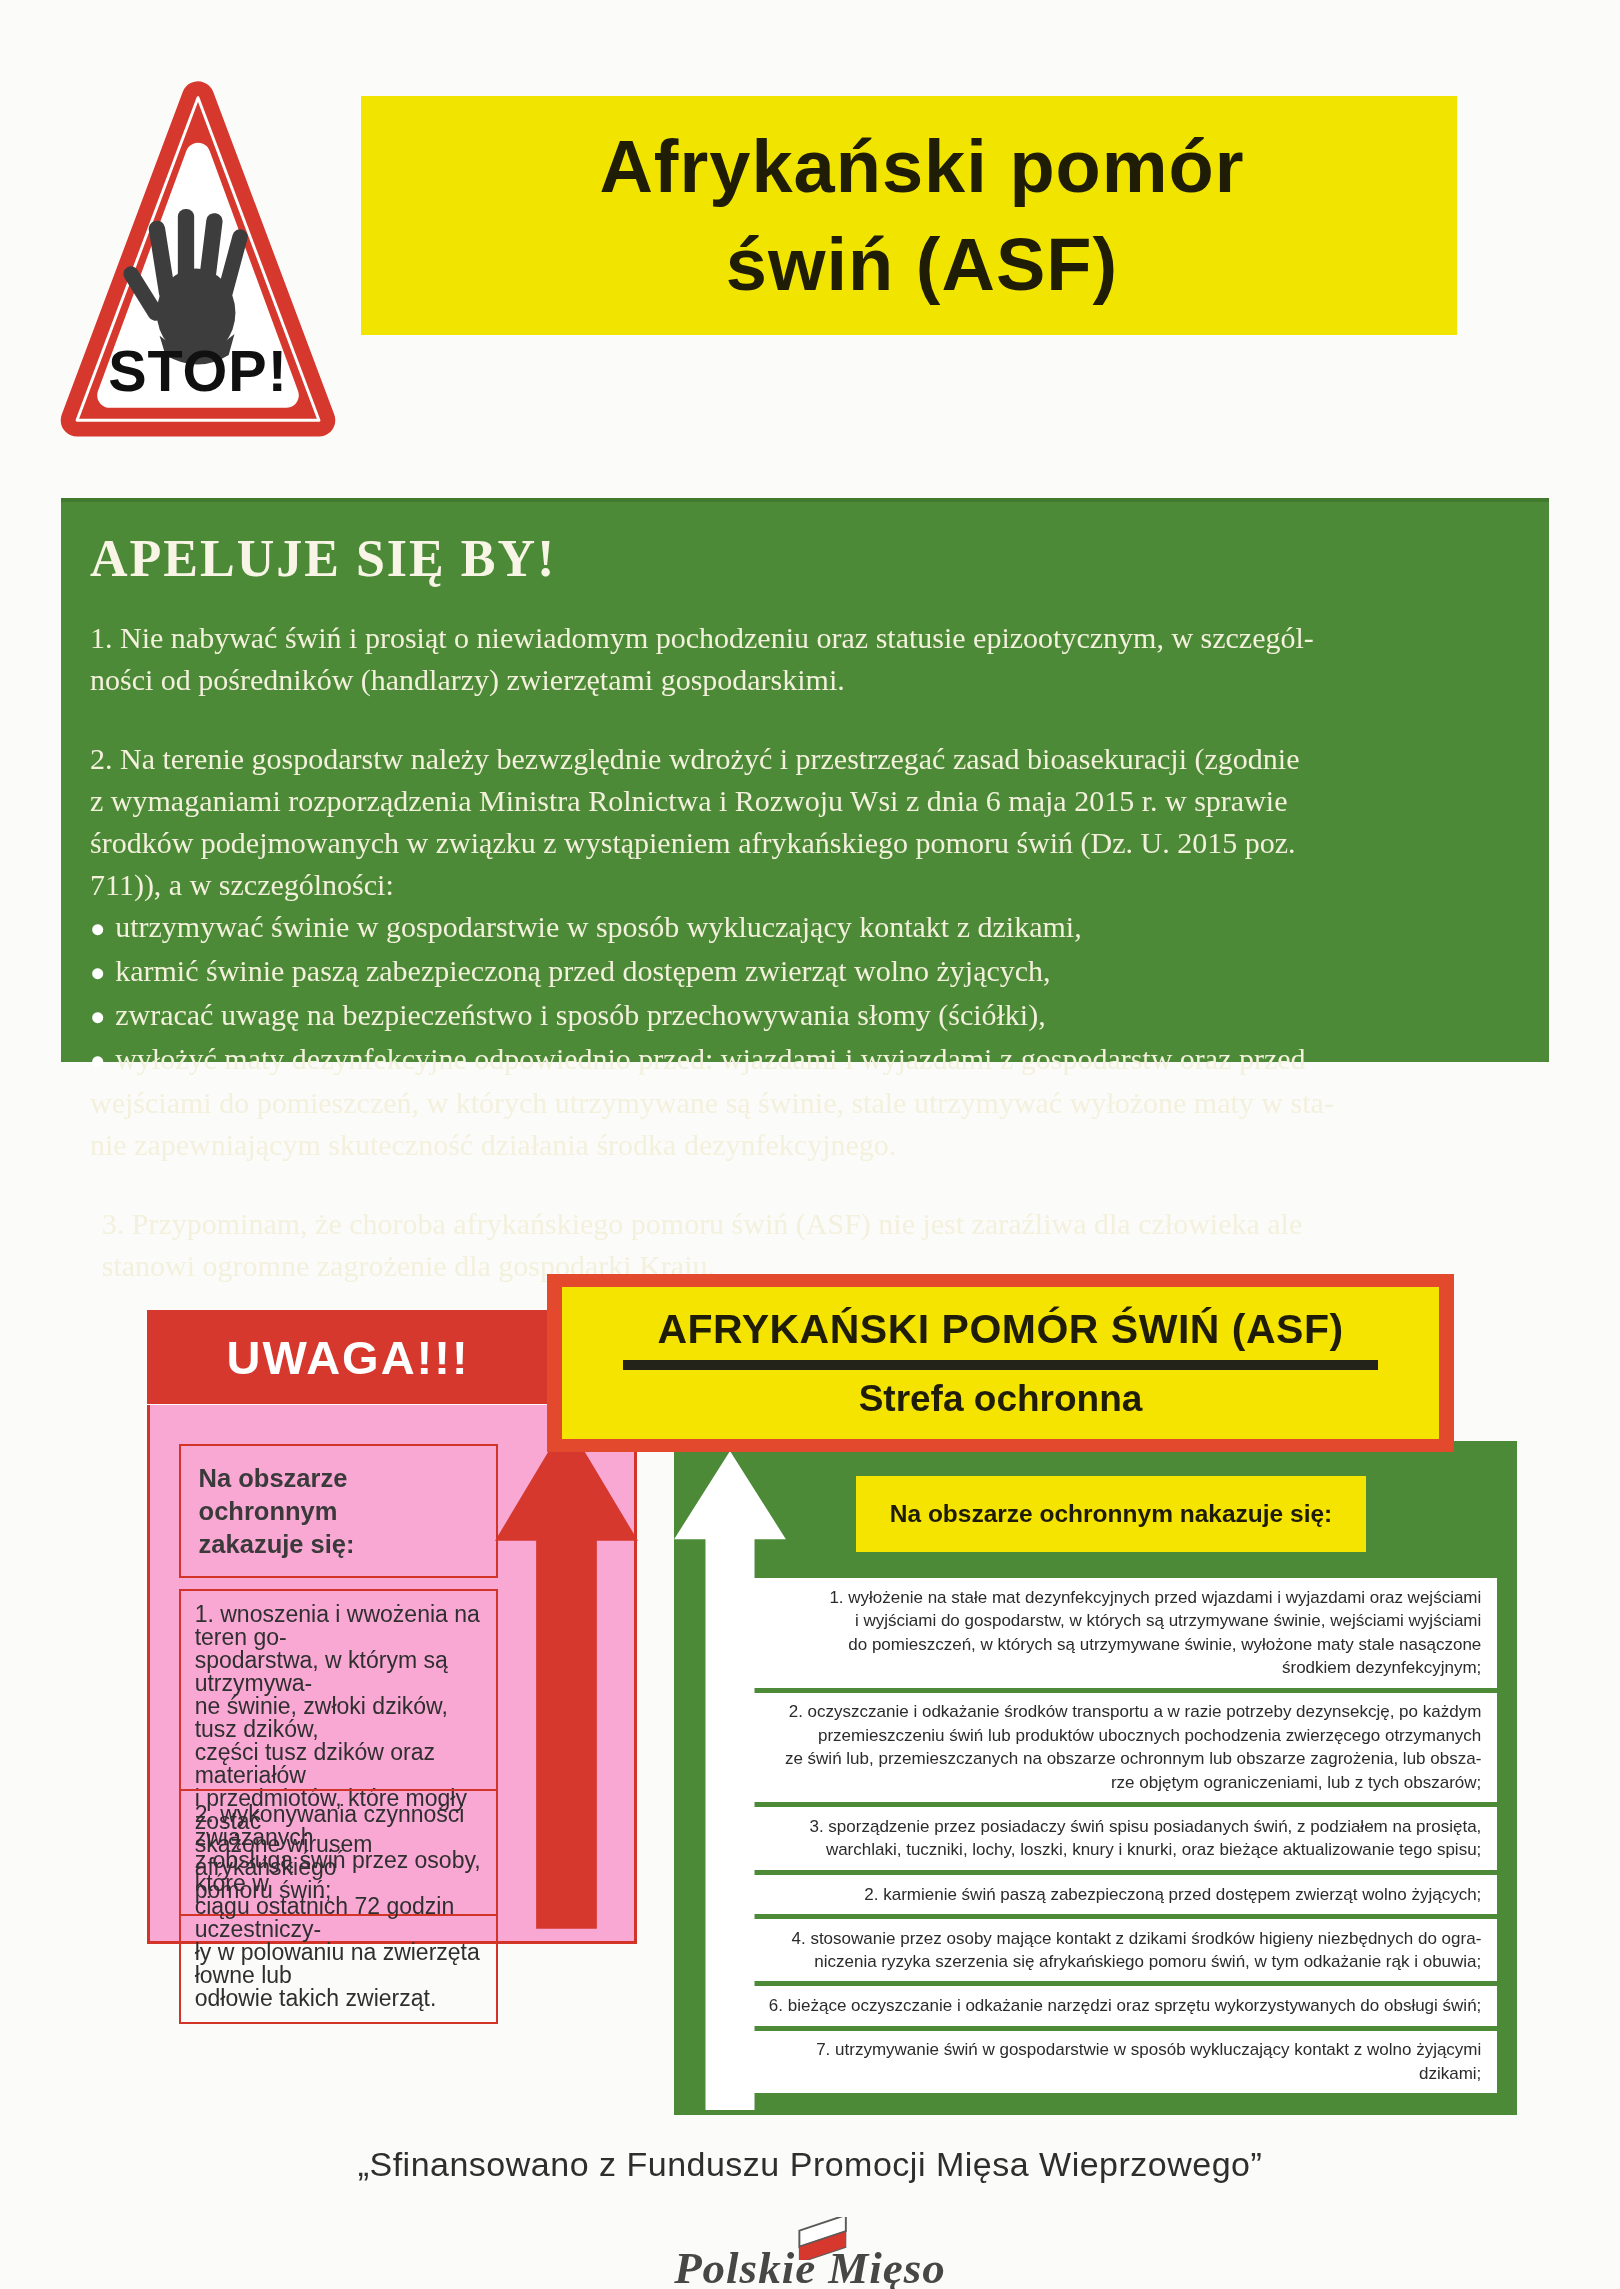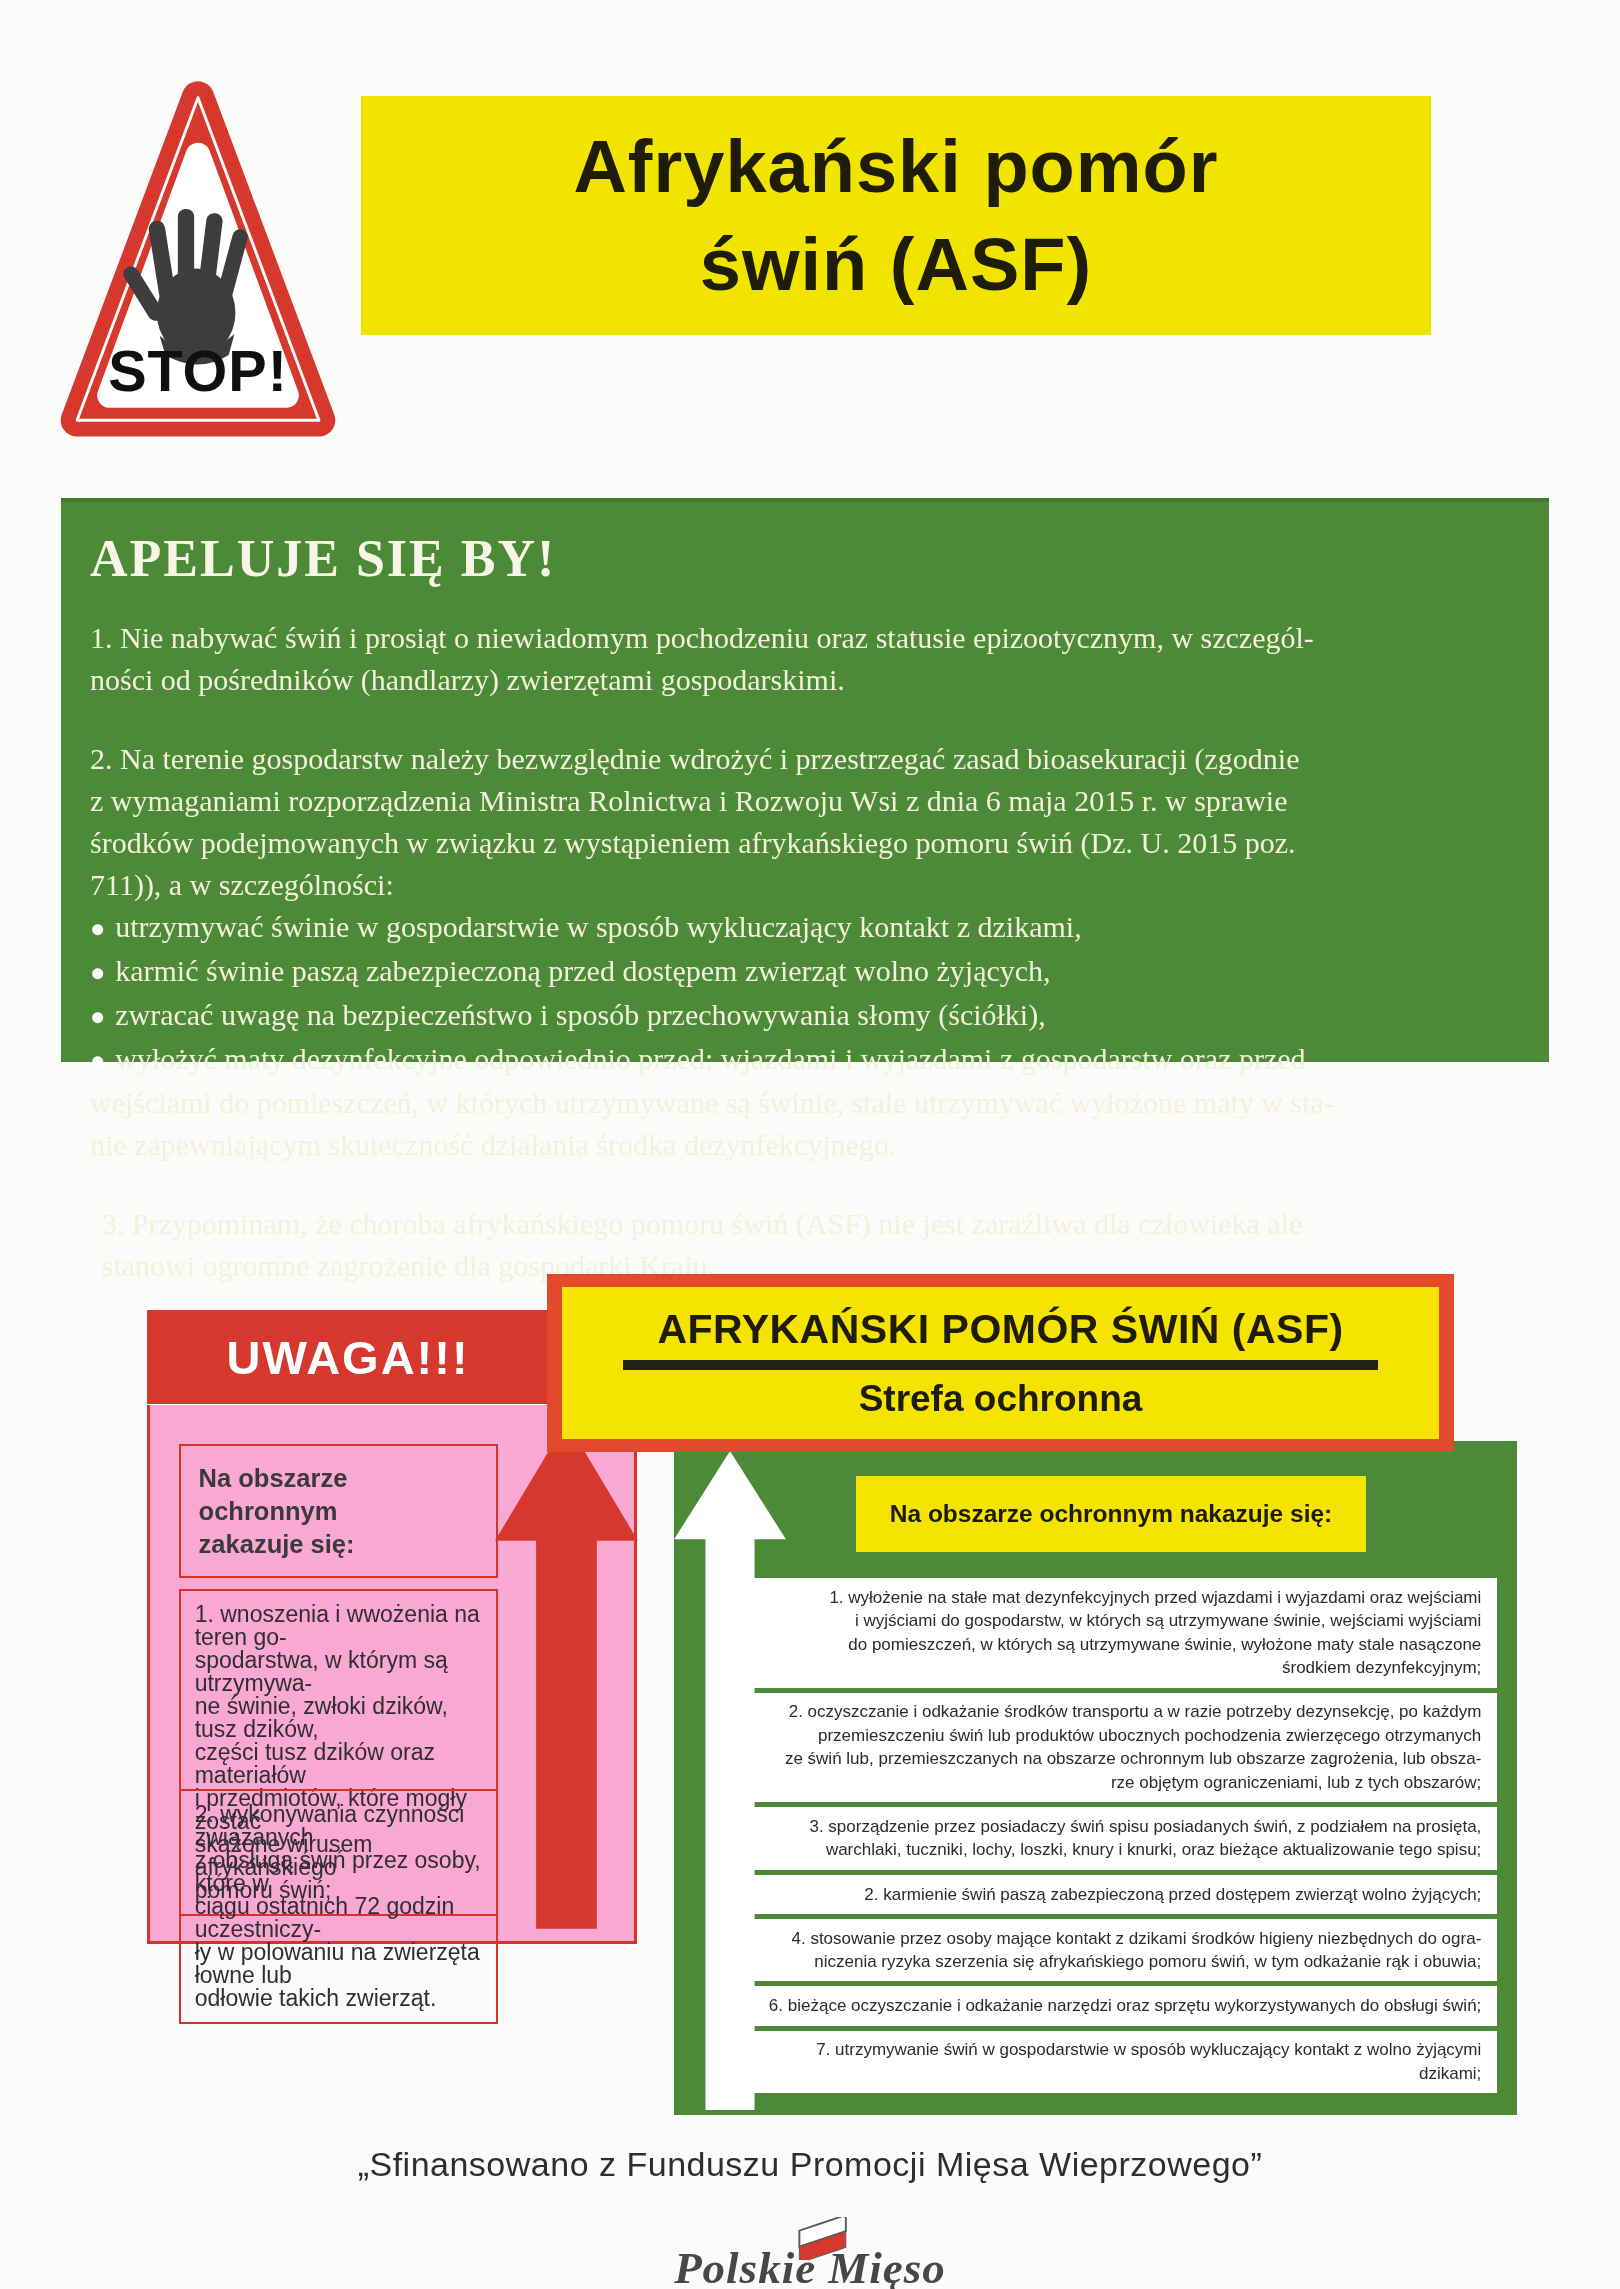--- a/index.html
+++ b/index.html
@@ -7,21 +7,21 @@
     width:1620px;height:2290px;position:relative;background:#fbfbfa;
     font-family:"Liberation Sans", sans-serif;overflow:hidden;
   }
   .abs{position:absolute;}
   .pre{white-space:pre-line;}
 
   
   .stop-sign{left:51px;top:67px;width:294px;height:384px;}
   .title-banner{
     left:361px;top:96px;width:1070px;height:239px;background:#f1e500;
-    display:flex;flex-direction:column;align-items:center;justify-content:center;
+    display:flex;flex-direction:column;align-items:center;justify-content:center;padding-left:26px;
   }
   .title-banner div{
     font-size:74px;line-height:98px;font-weight:bold;color:#201d07;letter-spacing:1px;
   }
 
   
   .appeal{
     left:61px;top:498px;width:1488px;height:564px;background:#4c8a38;
     border-top:4.9px solid #3f7a2d;box-sizing:border-box;color:#f3f0dc;
     font-family:"Liberation Serif", serif;padding:21.6px 29px 0 29px;

